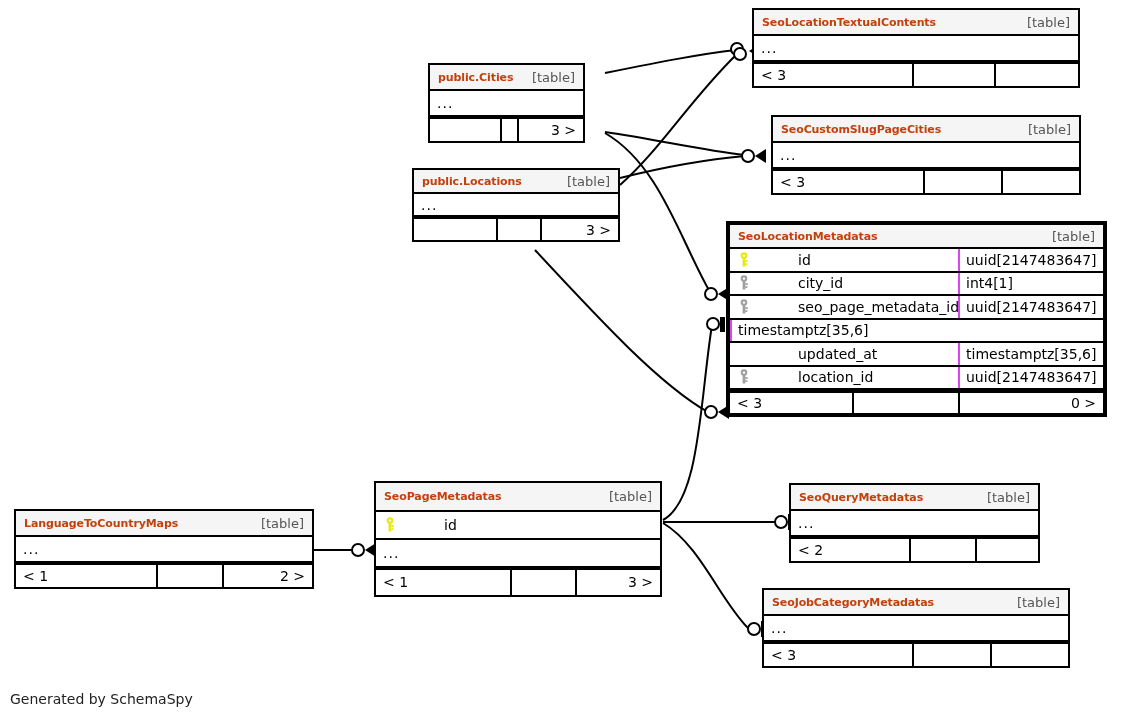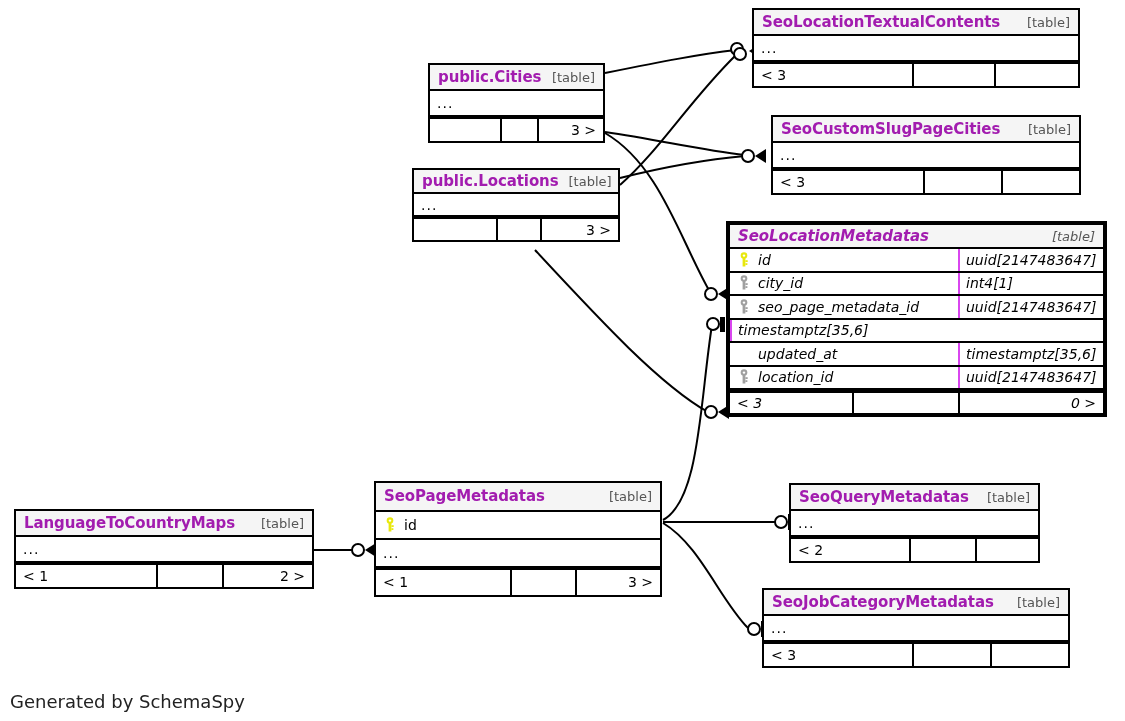--- a/index.html
+++ b/index.html
@@ -41,22 +41,22 @@
     border-bottom: 2px solid #000000;
     display: flex;
     align-items: center;
     justify-content: space-between;
     padding: 0 8px;
     height: 30px;
     white-space: nowrap;
   }
   .tbl-name {
     font-weight: bold;
-    font-size: 15px;
-    color: #a21caf;
+    font-size: 11px;
+    color: #c2410c;
     letter-spacing: -0.1px;
   }
   .tbl-tag {
     font-size: 13px;
     color: #555555;
     padding-left: 10px;
   }
   .tbl-row {
     box-sizing: border-box;
     display: flex;
@@ -70,20 +70,21 @@
   }
   .col-name {
     display: flex;
     align-items: center;
     flex: 1 1 auto;
     padding-left: 7px;
     font-size: 14px;
     color: #000000;
     white-space: nowrap;
     overflow: hidden;
+    gap: 40px;
   }
   .col-type {
     box-sizing: border-box;
     flex: 0 0 auto;
     padding-left: 6px;
     padding-right: 4px;
     font-size: 14px;
     color: #000000;
     border-left: 2px solid #d946ef;
     height: 100%;
@@ -126,21 +127,21 @@
   }
   .footer-cell:first-child {
     border-left: none;
   }
   .footer-cell.left  { justify-content: flex-start; }
   .footer-cell.right { justify-content: flex-end; }
   .caption {
     position: absolute;
     left: 10px;
     top: 691px;
-    font-size: 18px;
+    font-size: 14px;
     color: #222222;
     white-space: nowrap;
   }
 </style>
 </head>
 <body>
 
 <div id="canvas">
 
   <svg id="edges" viewBox="0 0 1125 721" xmlns="http://www.w3.org/2000/svg">
@@ -220,21 +221,21 @@
         </div>
         <div class="tbl-row" style="flex: 1 1 auto;">
           <span class="ellipsis-row">...</span>
         </div>
         <div class="footer-row" style="border-top: 2px solid rgb(0, 0, 0);">
           <div class="footer-cell left" style="flex: 0 0 158px;">&lt; 3</div>
           <div class="footer-cell left" style="flex: 1 1 auto;"></div>
           <div class="footer-cell right" style="flex: 0 0 84px;"></div>
         </div>
       </div>
-      <div class="table-box" style="left: 428px; top: 63px; width: 177px; height: 80px;">
+      <div class="table-box" style="left: 428px; top: 63px; width: 157px; height: 80px;">
         <div class="tbl-header">
           <span class="tbl-name">public.Cities</span>
           <span class="tbl-tag">[table]</span>
         </div>
         <div class="tbl-row" style="flex: 1 1 auto;">
           <span class="ellipsis-row">...</span>
         </div>
         <div class="footer-row" style="border-top: 2px solid rgb(0, 0, 0);">
           <div class="footer-cell left" style="flex: 0 0 70px;"></div>
           <div class="footer-cell left" style="flex: 1 1 auto;"></div>
@@ -262,21 +263,21 @@
         </div>
         <div class="tbl-row" style="flex: 1 1 auto;">
           <span class="ellipsis-row">...</span>
         </div>
         <div class="footer-row" style="border-top: 2px solid rgb(0, 0, 0);">
           <div class="footer-cell left" style="flex: 0 0 82px;"></div>
           <div class="footer-cell left" style="flex: 1 1 auto;"></div>
           <div class="footer-cell right" style="flex: 0 0 78px;">3 &gt;</div>
         </div>
       </div>
-      <div class="table-box focus" style="left: 726px; top: 221px; width: 381px; height: 196px; font-style: italic;">
+      <div class="table-box focus" style="left: 726px; top: 221px; width: 381px; height: 196px;">
         <div class="tbl-header">
           <span class="tbl-name">SeoLocationMetadatas</span>
           <span class="tbl-tag">[table]</span>
         </div>
         <div class="tbl-row">
           <div class="col-name">
             <span class="key-icon">
               <svg width="12" height="16" viewBox="0 0 12 16">
                 <circle cx="6" cy="3.6" r="3.3" fill="#e8e80d"></circle>
                 <circle cx="6" cy="3.6" r="1.2" fill="#ffffff"></circle>

